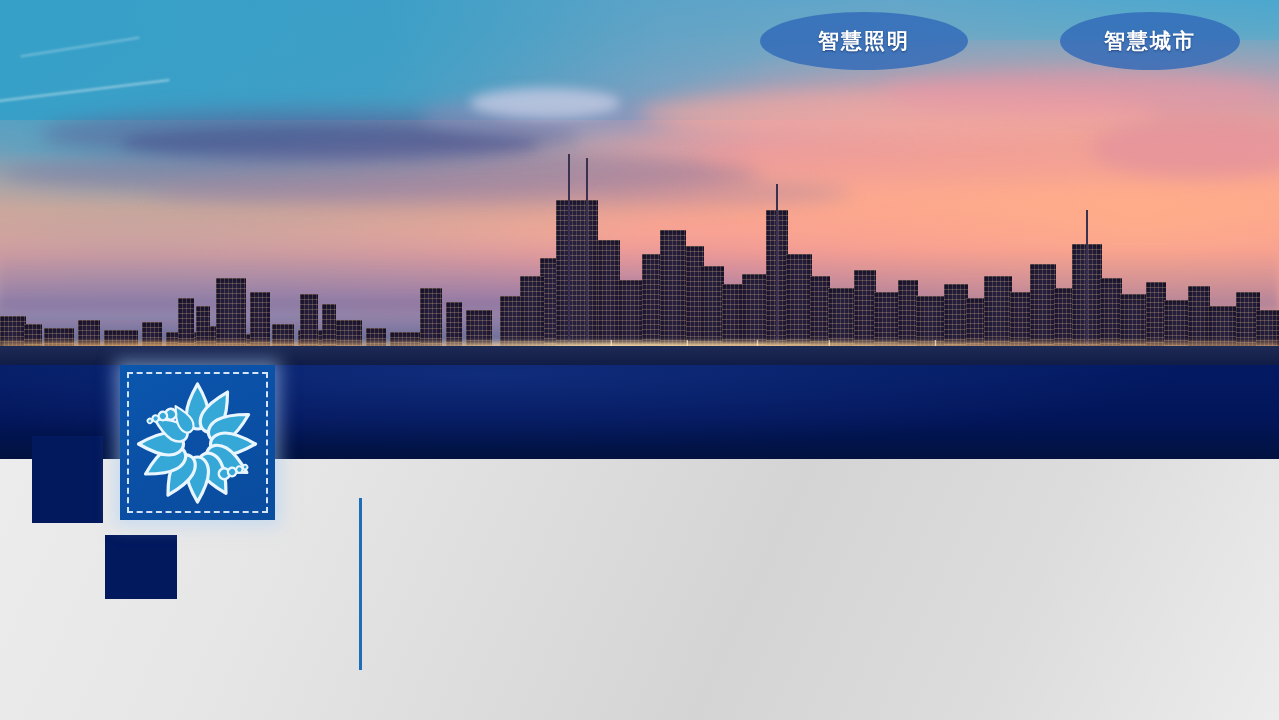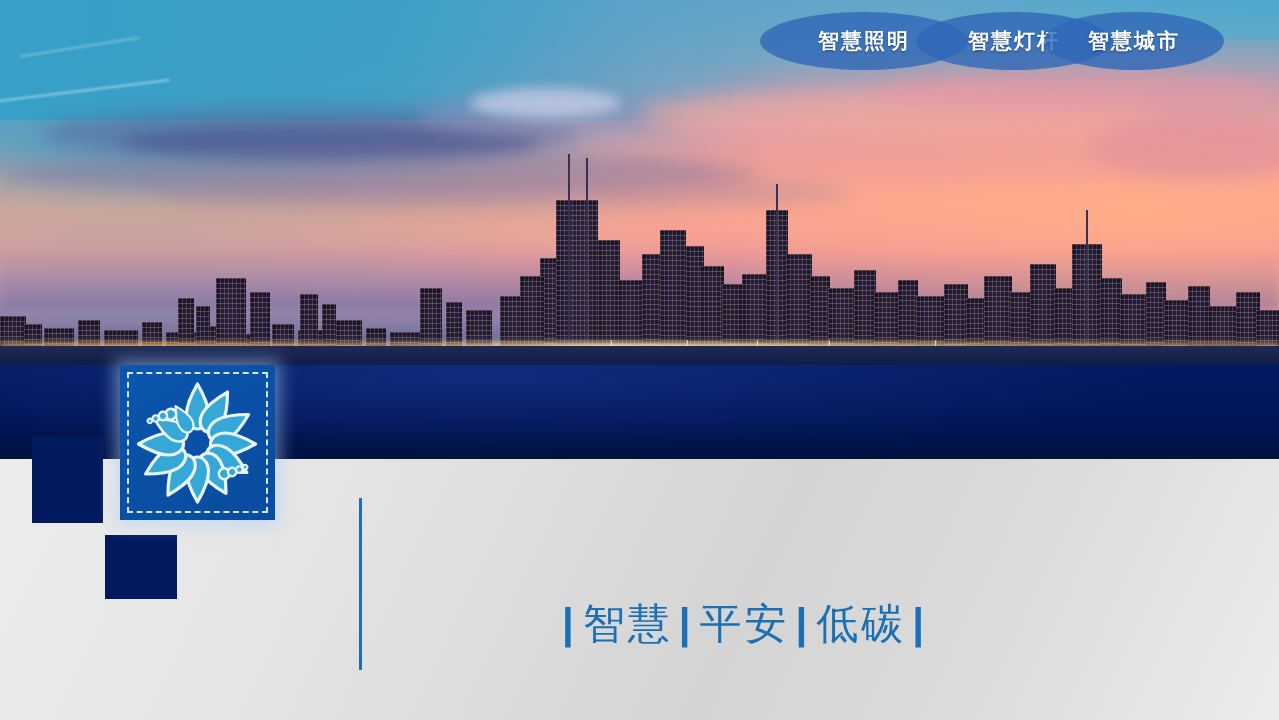--- a/index.html
+++ b/index.html
@@ -264,21 +264,21 @@
     top: 0;
     height: 58px;
     border-radius: 50%;
     background: rgba(48,104,184,0.80);
     display: flex;
     align-items: center;
     justify-content: center;
   }
   .pill-a { left: 0px;   width: 208px; }
   .pill-b { left: 156px; width: 196px; }
-  .pill-c { left: 284px; width: 180px; }
+  .pill-c { left: 300px; width: 180px; }
   .pill span {
     position: relative;
     color: #ffffff;
     font-size: 21px;
     font-weight: bold;
     letter-spacing: 2px;
     white-space: nowrap;
     text-shadow: 0 1px 2px rgba(0,30,80,0.55);
   }
 
@@ -425,23 +425,20 @@
       <div class="starburst d" style="left:186px;"></div>
 
       <div class="water"></div>
     </div>
   </div>
 
   <div class="pill-group">
     <div class="pill pill-a">
       <span>智慧照明</span>
     </div>
-    <div class="pill pill-b">
-      <span>智慧灯杆</span>
-    </div>
     <div class="pill pill-c">
       <span>智慧城市</span>
     </div>
   </div>
 
   <div class="navy-band">
     <div class="navy-band-sheen"></div>
   </div>
 
   <div class="gray-area"></div>
@@ -509,17 +506,14 @@
           <circle cx="-7" cy="-44" r="4.2" fill="#35a8d8" stroke="#eaf6ff" stroke-width="2.4"></circle>
           <circle cx="-14" cy="-47" r="3.2" fill="#35a8d8" stroke="#eaf6ff" stroke-width="2.1"></circle>
           <circle cx="-20" cy="-49" r="2.3" fill="#35a8d8" stroke="#eaf6ff" stroke-width="1.8"></circle>
         </g>
       </g>
     </svg>
   </div>
 
   <div class="title-rule"></div>
 
-  <div class="subtitle">
-    <span class="bar">|</span><span>智慧</span><span class="bar">|</span><span>平安</span><span class="bar">|</span><span>低碳</span><span class="bar">|</span>
-  </div>
 
 </div>
 
 </body></html>

